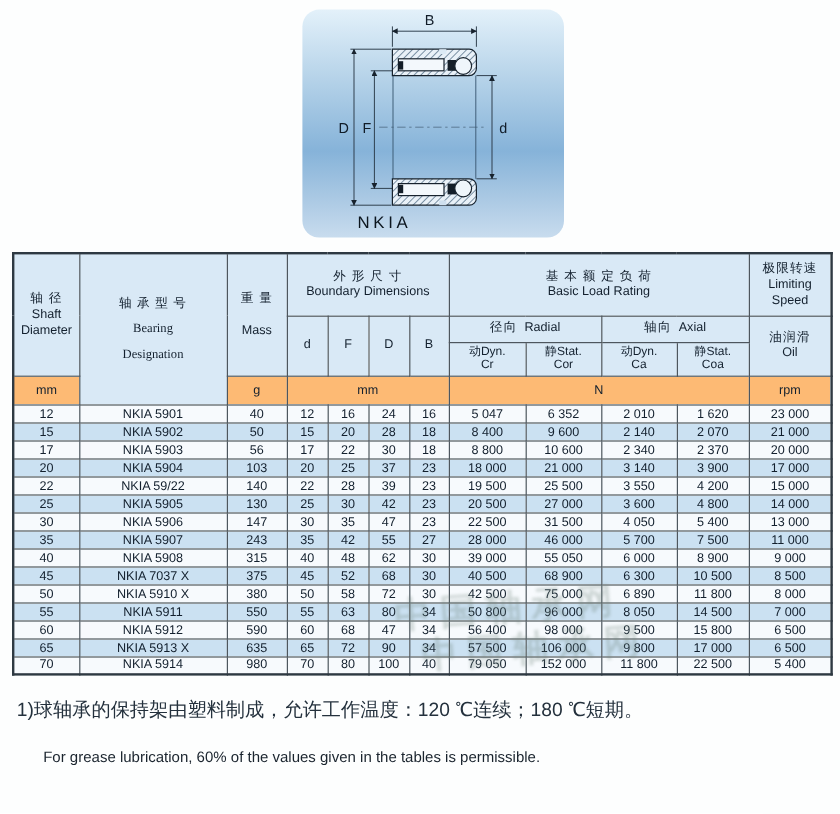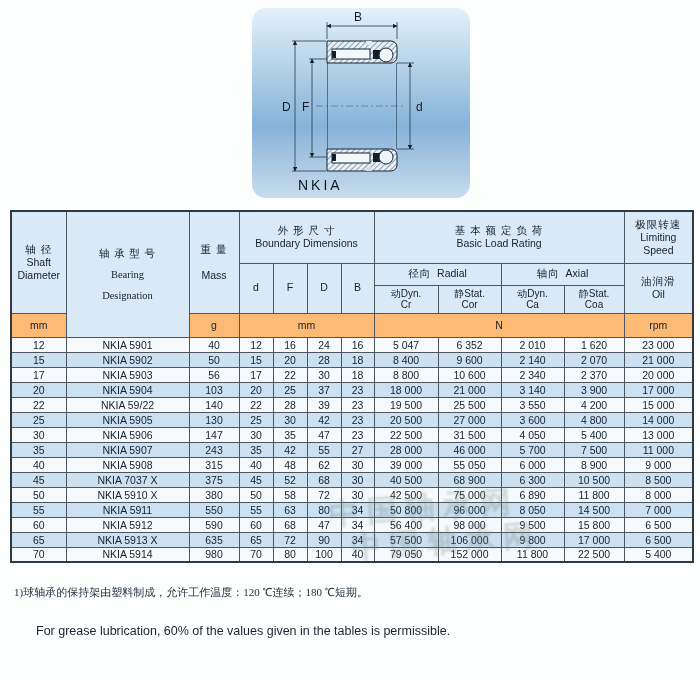--- a/index.html
+++ b/index.html
@@ -47,21 +47,21 @@
     position:absolute; left:330px; top:490px; z-index:5;
     transform:rotate(-4deg);
     color:#6f847b; opacity:0.30;
     font-size:30px; letter-spacing:8px; font-weight:bold;
     filter:blur(1.3px);
     pointer-events:none; line-height:1.15;
   }
   .watermark .wm2 { margin-left:20px; }
   
   .notes { position:absolute; left:14px; top:585px; width:676px; }
-  .note-zh { font-size:11px; line-height:15px; color:#24313d;font-family:Liberation Serif, serif; }
+  .note-zh { font-size:16px; line-height:15px; color:#24313d; }
   .note-en { font-size:12.5px; line-height:15px; color:#1a242e; }
   .gap { height:24px; }
   .indent { padding-left:22px; }
 </style>
 </head>
 <body>
 
 <div id="stage">
 
   <div class="diagram-card">

